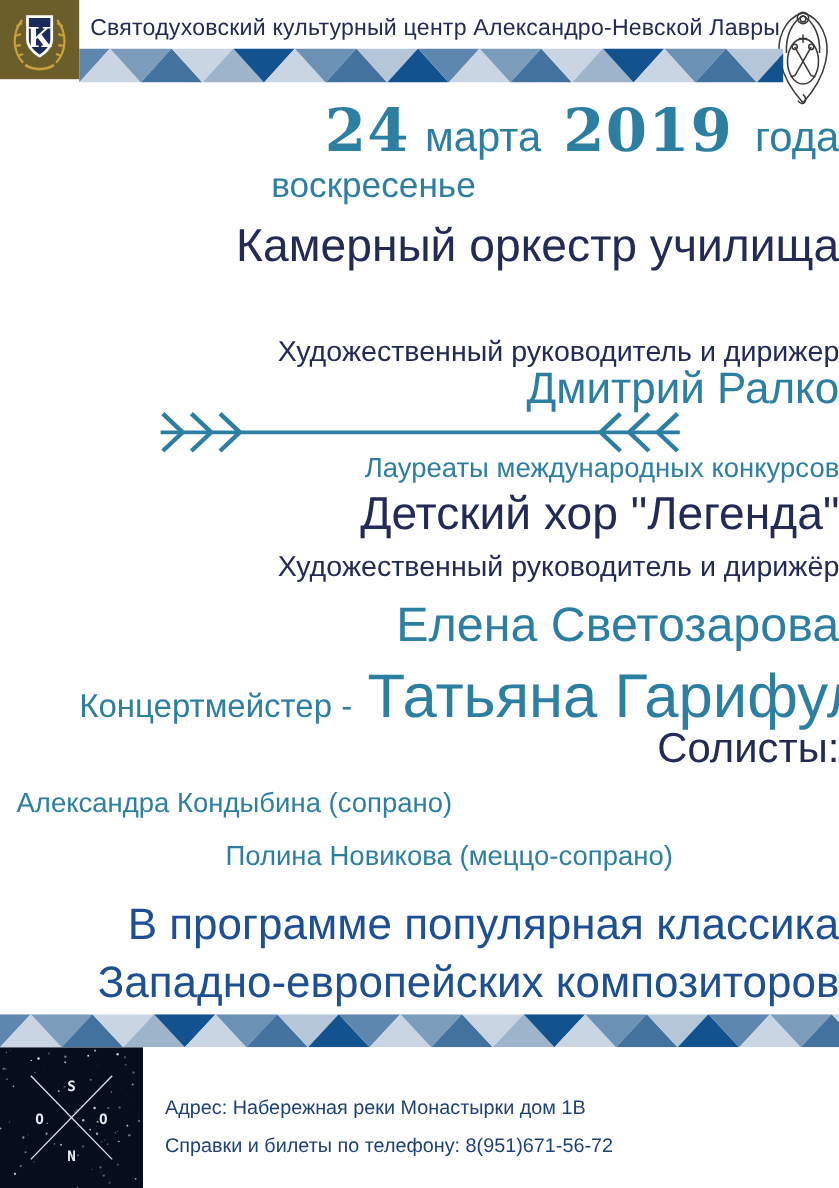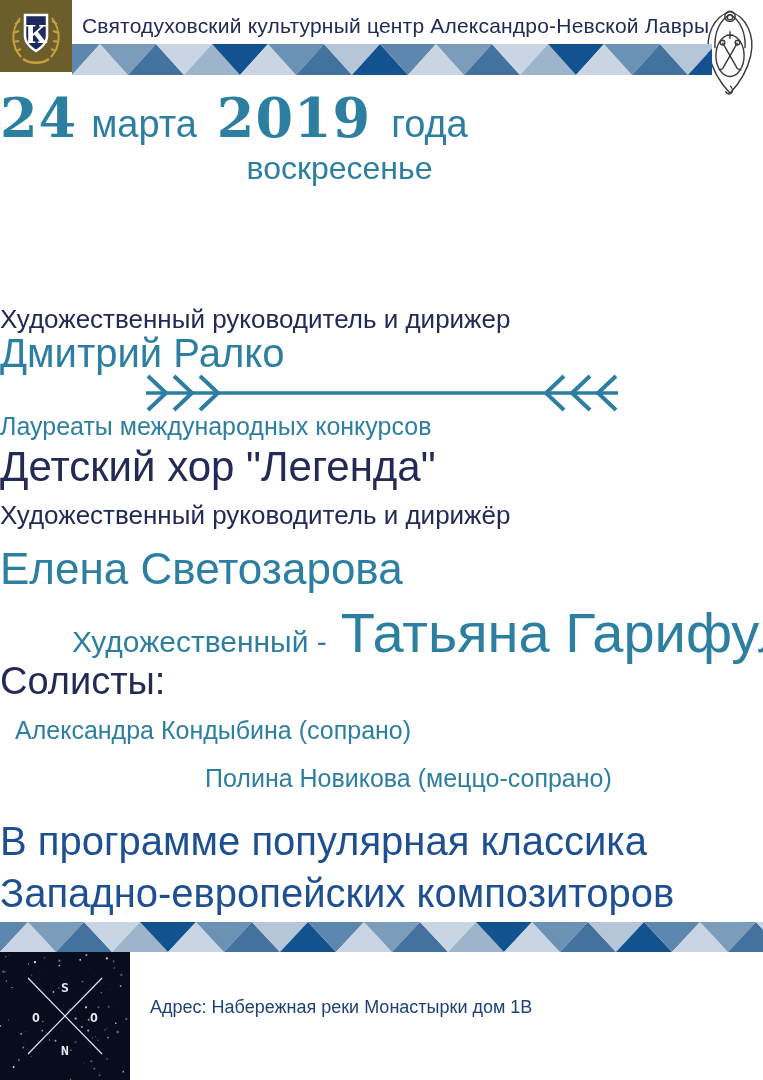--- a/index.html
+++ b/index.html
@@ -3,21 +3,21 @@
 <meta charset="utf-8">
 <style>
   html,body{margin:0;padding:0}
   body{
     width:763px;height:1080px;position:relative;overflow:hidden;
     background:#ffffff;
     font-family:"Liberation Sans",sans-serif;
     --teal:#2d7fa2; --navy:#232a56; --blue:#1e4f93; --footer-navy:#1e4076;
     --olive:#6b5e2b; --gold:#c8a03e;
   }
-  .line{position:absolute;left:0;width:100%;text-align:left;white-space:nowrap}
+  .line{position:absolute;left:0;width:100%;text-align:right;white-space:nowrap}
 
   
   .k-logo{position:absolute;left:0;top:0;width:72px;height:72px;background:var(--olive)}
   .h-title{position:absolute;left:82px;right:74px;top:14px;font-size:21px;color:var(--navy);
            text-align:center;letter-spacing:.2px;white-space:nowrap}
   .emblem{position:absolute;right:2px;top:4px;width:62px;height:96px}
   .band-top{position:absolute;left:72px;top:44px;width:640px;height:31px;display:block}
   .band-bottom{position:absolute;left:0;top:922px;width:763px;height:30px;display:block}
 
   
@@ -131,20 +131,21 @@
 
 <div class="line date-line">
   <span class="num">24</span><span class="sp14"></span><span class="dword">марта</span><span class="sp20"></span><span class="num">2019</span><span class="sp20"></span><span class="dword">года</span>
 </div>
 
 <div class="weekday-line">
   <span class="weekday">воскресенье</span>
 </div>
 
 <div class="line orch">
+  <div>Камерный оркестр училища</div>
 </div>
 
 <div class="line small-label label1">Художественный руководитель и дирижер</div>
 <div class="line name1">Дмитрий Ралко</div>
 
 <div class="divider">
   <svg width="500" height="42" viewBox="0 0 500 42" fill="none">
     <line x1="14" y1="21" x2="486" y2="21" stroke="var(--teal)" stroke-width="3.5"></line>
     <g stroke="var(--teal)" stroke-width="4">
       <polyline points="16,4 34,21 16,38"></polyline>
@@ -156,21 +157,21 @@
     </g>
   </svg>
 </div>
 
 <div class="line laureates">Лауреаты международных конкурсов</div>
 <div class="line choir">Детский хор "Легенда"</div>
 <div class="line small-label label2">Художественный руководитель и дирижёр</div>
 <div class="line name2">Елена Светозарова</div>
 
 <div class="concert">
-  <span class="c-label">Художественный -</span>
+  <span class="c-label">Концертмейстер -</span>
   <span class="c-name">Татьяна Гарифуллина</span>
 </div>
 
 <div class="line sol-title">Солисты:</div>
 <div class="sol sol1">Александра Кондыбина (сопрано)</div>
 <div class="sol sol2">Полина Новикова (меццо-сопрано)</div>
 
 <div class="line prog prog1">В программе популярная классика</div>
 <div class="line prog prog2">Западно-европейских композиторов</div>
 
@@ -297,13 +298,14 @@
   <g font-family="DejaVu Sans Mono, monospace" font-size="13" font-weight="700" fill="#e8edf4" text-anchor="middle">
     <text x="65" y="40">S</text>
     <text x="36" y="70">O</text>
     <text x="94" y="70">O</text>
     <text x="65" y="103">N</text>
   </g>
 </svg>
 
 <div class="footer-text">
   <div class="f-line">Адрес: Набережная реки Монастырки дом 1В</div>
+  <div class="f-line">Справки и билеты по телефону: 8(951)671-56-72</div>
 </div>
 
 </body></html>

